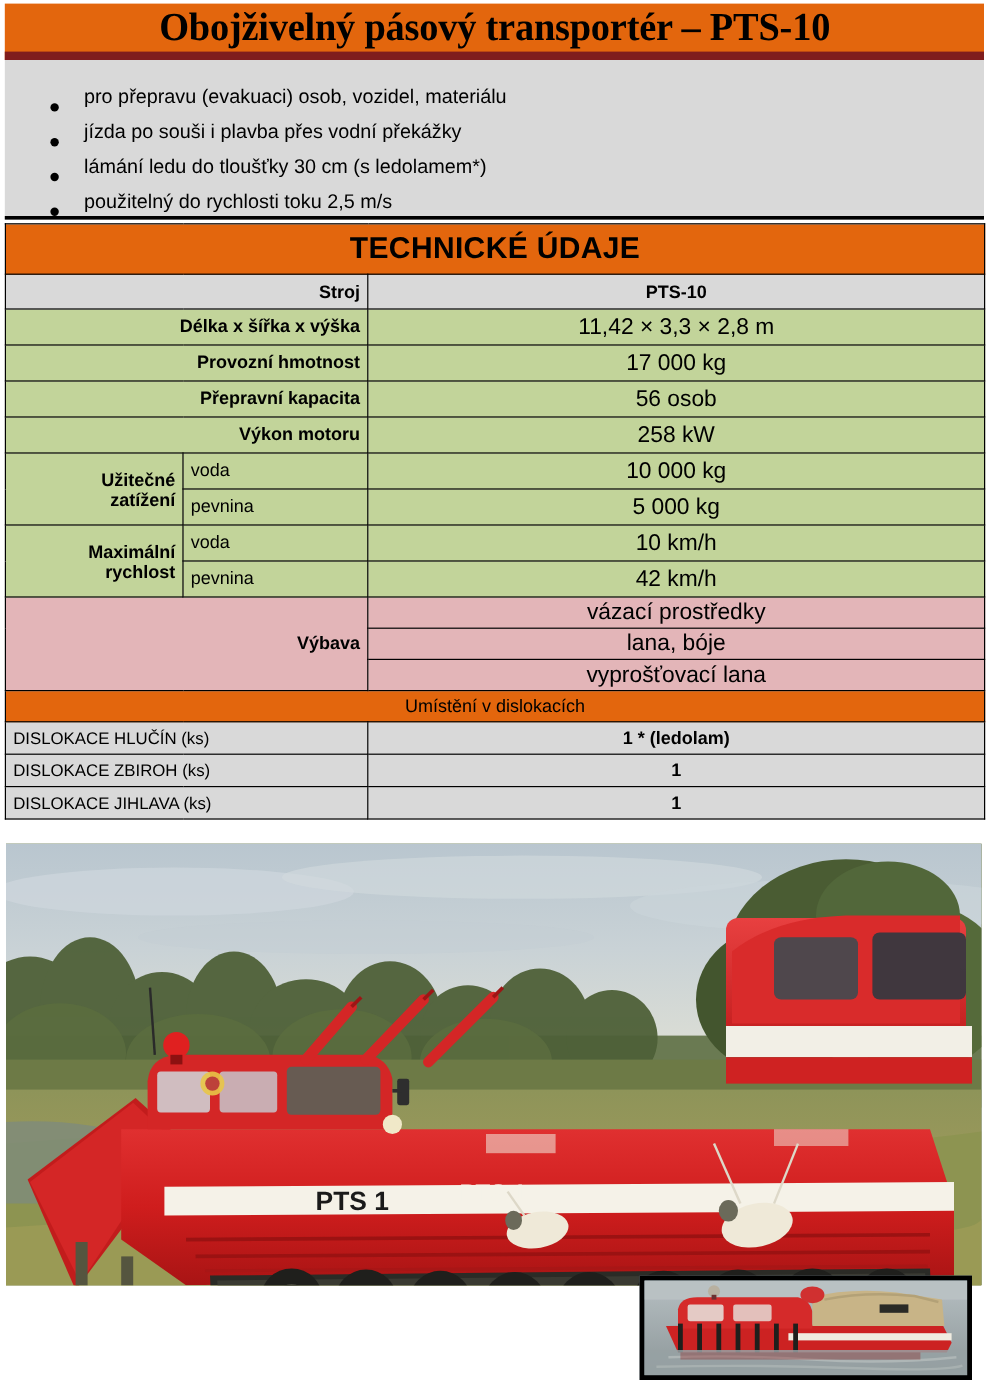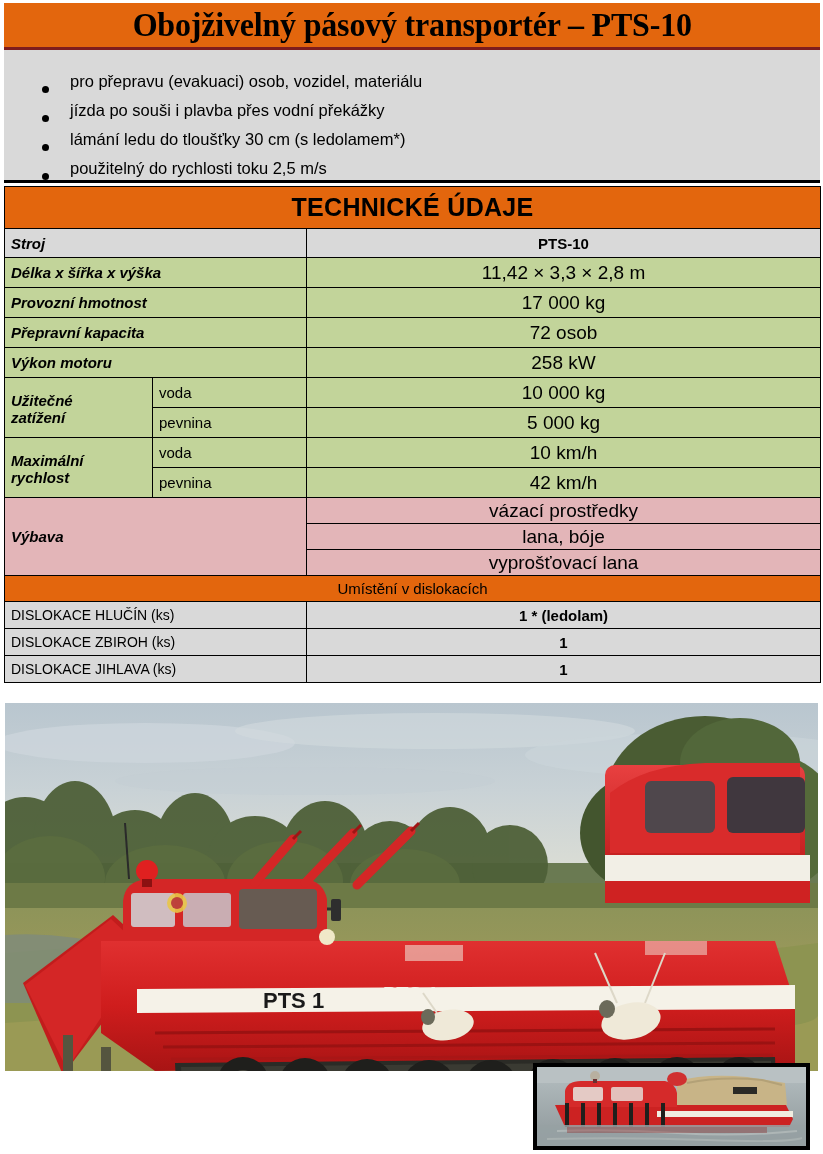--- a/index.html
+++ b/index.html
@@ -19,21 +19,21 @@
     position: relative;
     background: #ffffff;
   }
 
   
   .title-bar {
     position: absolute;
     left: 4px; top: 3px;
     width: 816px; height: 47px;
     background: #e3660d;
-    border-bottom: 3px solid #7f1d1d;
+    border-bottom: 7px solid #7f1d1d;
     display: flex;
     align-items: center;
     justify-content: center;
   }
   .title-text {
     font-family: "Liberation Serif", serif;
     font-weight: bold;
     font-size: 33px;
     color: #000;
     letter-spacing: -0.2px;
@@ -103,21 +103,21 @@
     text-align: center;
     height: 26px;
     font-size: 15px !important;
     font-weight: normal;
   }
 
   .gray { background: #d9d9d9; }
   .green { background: #c2d49a; }
   .pink  { background: #e3b5b8; }
 
-  .lbl-bold { font-weight: bold; font-size: 15px !important; text-align: left; font-style: italic; }
+  .lbl-bold { font-weight: bold; font-size: 15px !important; text-align: right; }
   .lbl-plain { font-weight: normal; font-size: 14px !important; text-align: left; }
   .val-center { text-align: center; }
   .val-bold { text-align: center; font-weight: bold; font-size: 15px !important; }
   .sub-lbl { text-align: left; font-weight: normal; font-size: 15px !important; }
 
   .r-stroj td { height: 29px; }
   .r30 td { height: 30px; }
   .r26 td { height: 26px; }
   .r-dis td { height: 27px; }
 
@@ -189,21 +189,21 @@
         <tr class="r30">
           <td class="green lbl-bold" colspan="2">Délka x šířka x výška</td>
           <td class="green val-center">11,42 × 3,3 × 2,8 m</td>
         </tr>
         <tr class="r30">
           <td class="green lbl-bold" colspan="2">Provozní hmotnost</td>
           <td class="green val-center">17 000 kg</td>
         </tr>
         <tr class="r30">
           <td class="green lbl-bold" colspan="2">Přepravní kapacita</td>
-          <td class="green val-center">72 osob</td>
+          <td class="green val-center">56 osob</td>
         </tr>
         <tr class="r30">
           <td class="green lbl-bold" colspan="2">Výkon motoru</td>
           <td class="green val-center">258 kW</td>
         </tr>
 
         <tr class="r30">
           <td class="green lbl-bold" rowspan="2" style="padding-top:2px;">
             <div>Užitečné</div>
             <div>zatížení</div>

